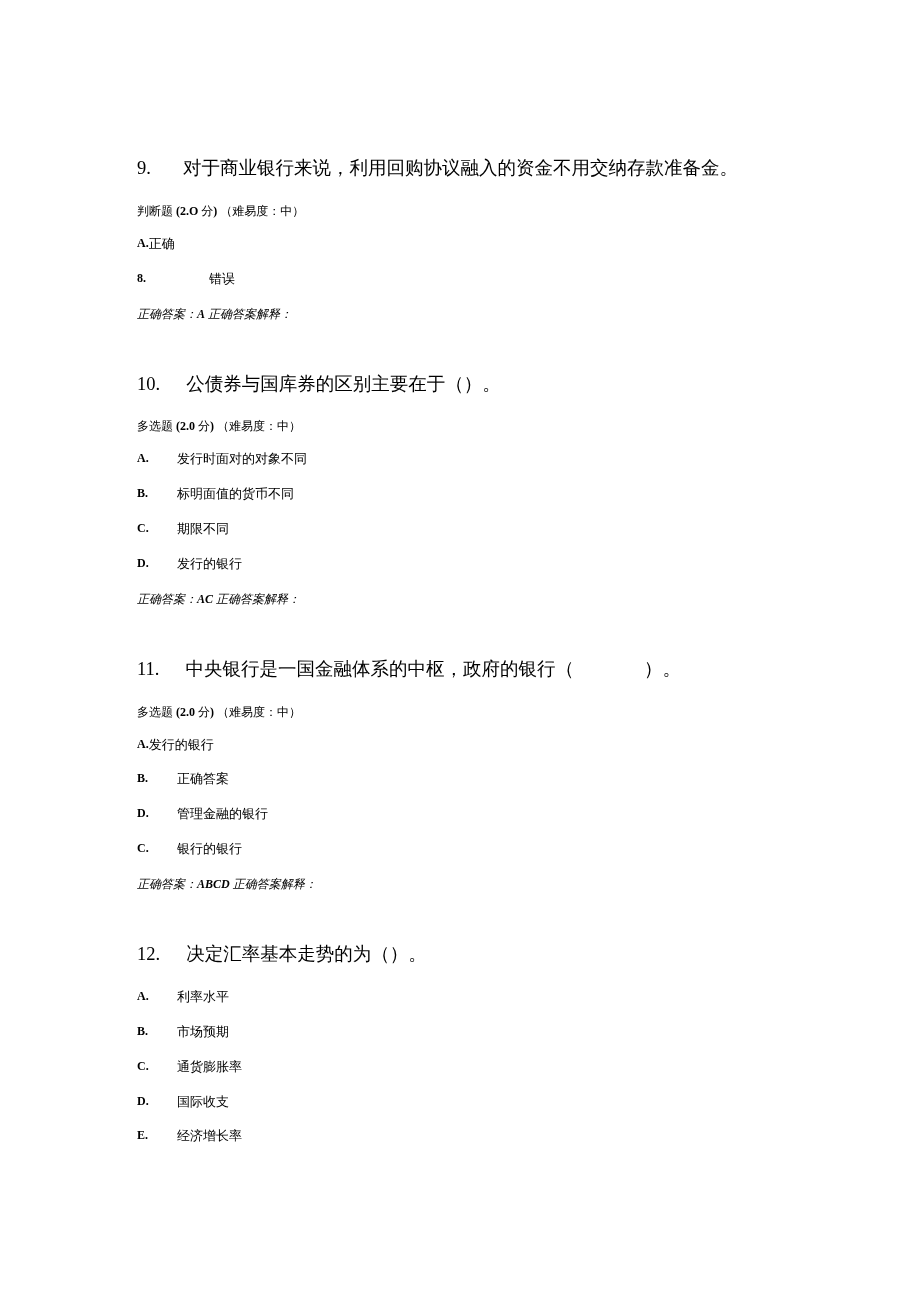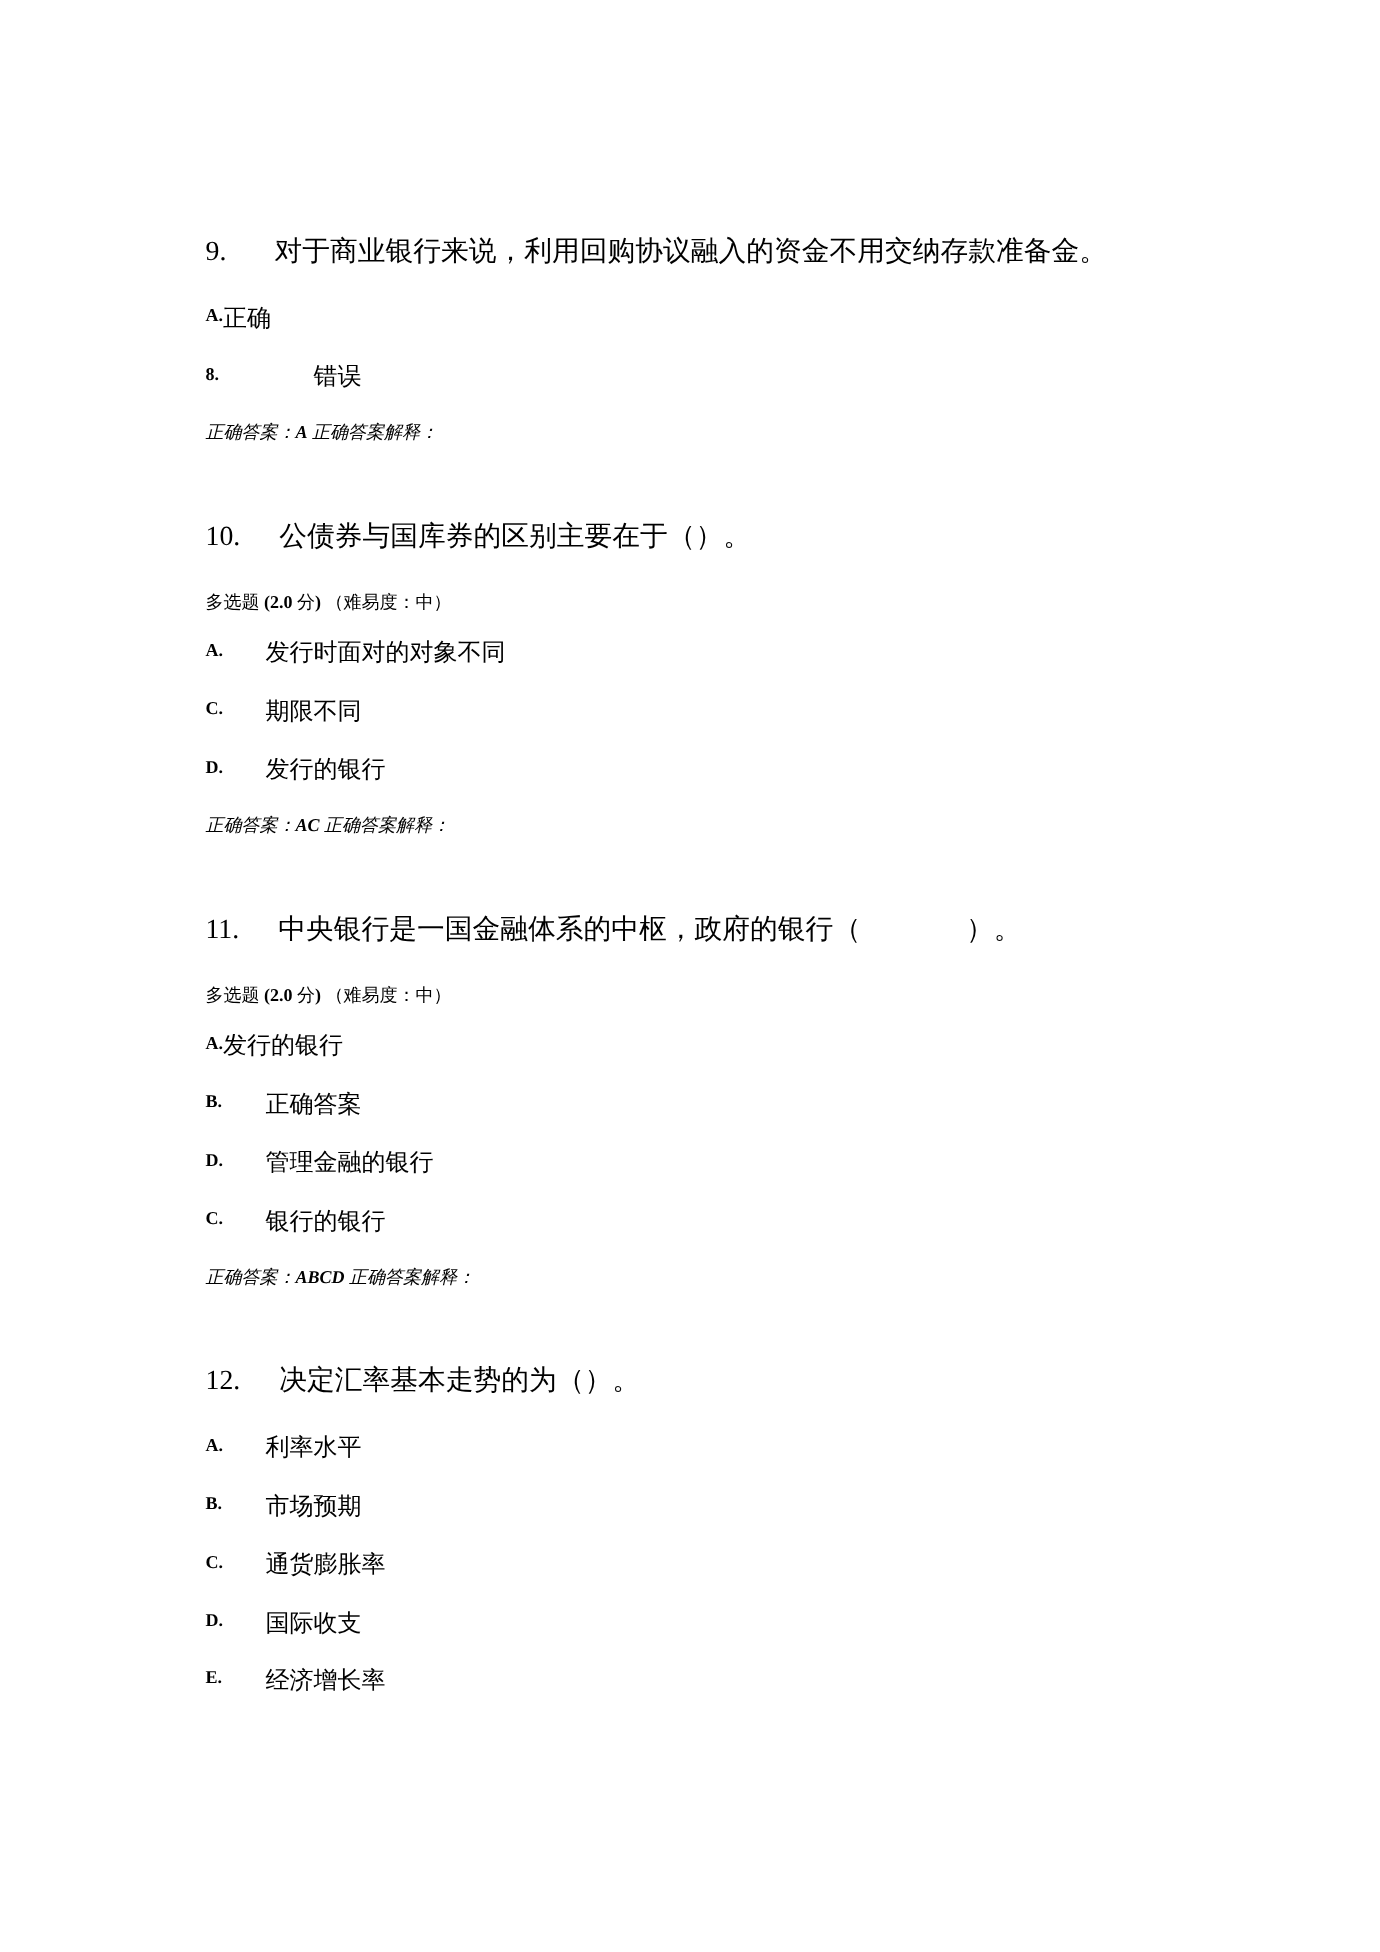--- a/index.html
+++ b/index.html
@@ -53,21 +53,21 @@
     font-size: 12px;
     min-width: 18px;
     vertical-align: top;
   }
   .option .opt-gap {
     display: inline-block;
     width: 22px;
   }
   .option .opt-text {
     font-family: "SimSun", "Songti SC", serif;
-    font-size: 16px;
+    font-size: 13px;
   }
   .option.nogap .opt-label {
     min-width: 0;
   }
   .option.nogap .opt-gap {
     width: 0;
   }
   .option.wide .opt-gap {
     width: 54px;
   }
@@ -89,20 +89,26 @@
 </style>
 </head>
 <body>
 
 <div class="page">
 
   <div class="q-block">
     <div class="question-title">
       <span class="num">9.</span><span class="gap"></span><span>对于商业银行来说，利用回购协议融入的资金不用交纳存款准备金。</span>
     </div>
+    <div class="meta">
+      <span>判断题</span>
+      <span class="bold">(</span><span class="bold">2.O</span>
+      <span>分</span><span class="bold">)</span>
+      <span>（难易度：中）</span>
+    </div>
     <div class="option nogap">
       <span class="opt-label">A.</span><span class="opt-gap"></span><span class="opt-text">正确</span>
     </div>
     <div class="option wide">
       <span class="opt-label">8.</span><span class="opt-gap"></span><span class="opt-text">错误</span>
     </div>
     <div class="answer">
       <span>正确答案：</span><span class="bold">A</span>
       <span>正确答案解释：</span>
     </div>
@@ -113,20 +119,23 @@
       <span class="num">10.</span><span class="gap"></span><span>公债券与国库券的区别主要在于（）。</span>
     </div>
     <div class="meta">
       <span>多选题</span>
       <span class="bold">(</span><span class="bold">2.0</span>
       <span>分</span><span class="bold">)</span>
       <span>（难易度：中）</span>
     </div>
     <div class="option">
       <span class="opt-label">A.</span><span class="opt-gap"></span><span class="opt-text">发行时面对的对象不同</span>
+    </div>
+    <div class="option">
+      <span class="opt-label">B.</span><span class="opt-gap"></span><span class="opt-text">标明面值的货币不同</span>
     </div>
     <div class="option">
       <span class="opt-label">C.</span><span class="opt-gap"></span><span class="opt-text">期限不同</span>
     </div>
     <div class="option">
       <span class="opt-label">D.</span><span class="opt-gap"></span><span class="opt-text">发行的银行</span>
     </div>
     <div class="answer">
       <span>正确答案：</span><span class="bold">AC</span>
       <span>正确答案解释：</span>

